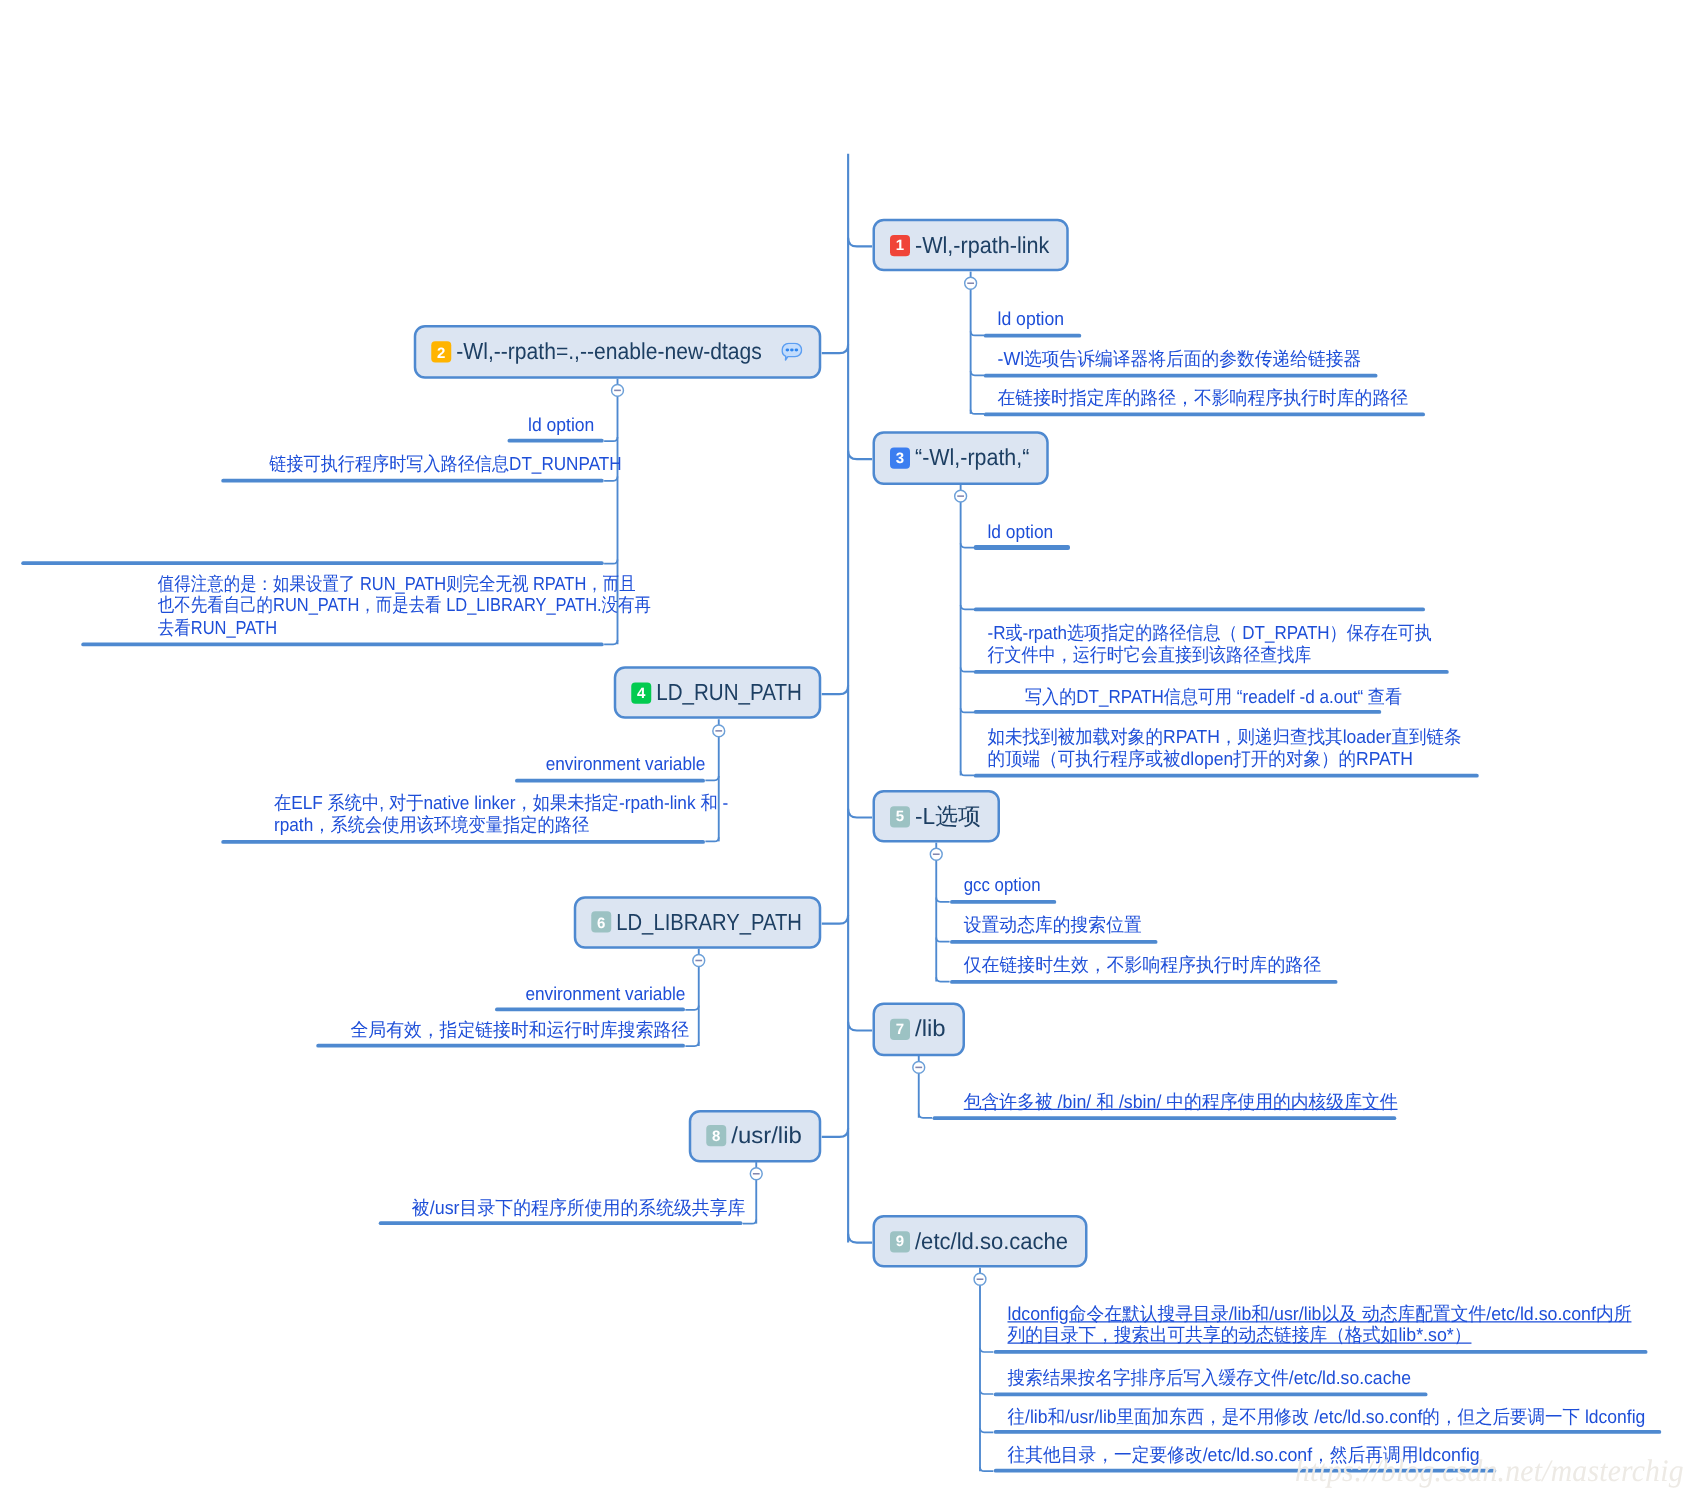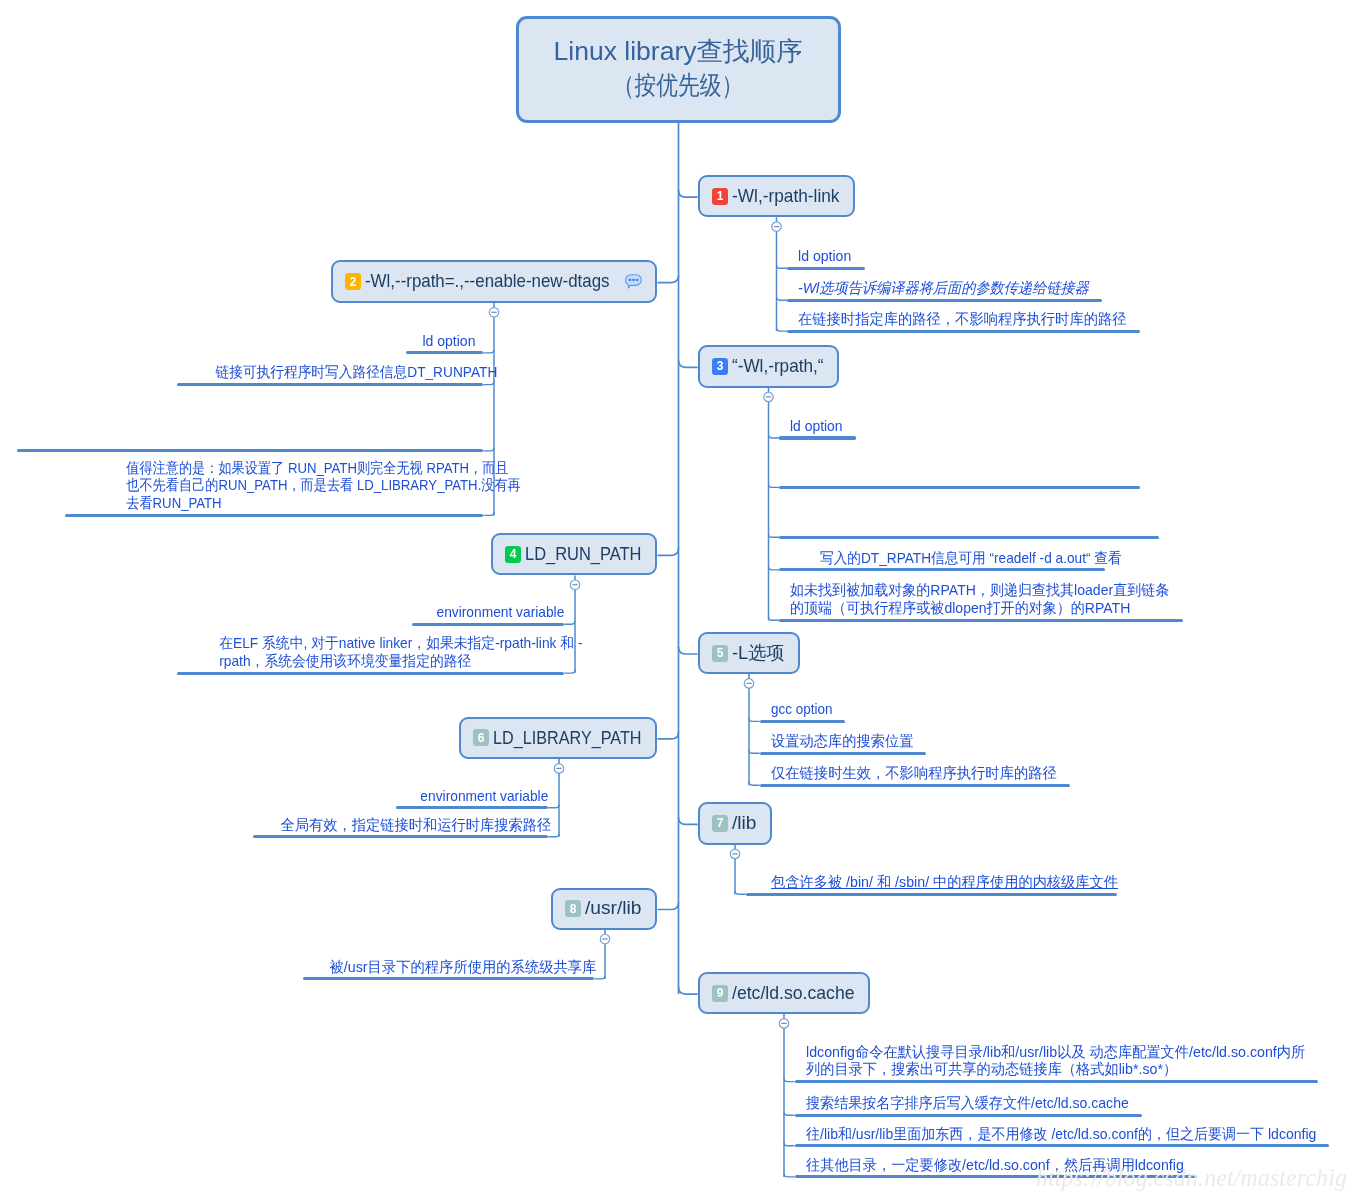--- a/index.html
+++ b/index.html
@@ -106,24 +106,20 @@
       <line x1="602.3" y1="939" x2="607.7" y2="939" stroke="#8287b0" stroke-width="1.25"></line>
       <path d="M 784 1078.1999999999998 Q 784 1081.6 787.4 1081.6 L 794.7 1081.6" fill="none" stroke="#4e89d0" stroke-width="1.4"></path>
       <path d="M 784 1111.8 Q 784 1115.2 787.4 1115.2 L 794.7 1115.2" fill="none" stroke="#4e89d0" stroke-width="1.4"></path>
       <path d="M 784 1142.3999999999999 Q 784 1145.8 787.4 1145.8 L 794.7 1145.8" fill="none" stroke="#4e89d0" stroke-width="1.4"></path>
       <path d="M 784 1173.5 Q 784 1176.9 787.4 1176.9 L 794.7 1176.9" fill="none" stroke="#4e89d0" stroke-width="1.4"></path>
       <line x1="784" y1="1014.1" x2="784" y2="1019.1" stroke="#4e89d0" stroke-width="1.5"></line>
       <line x1="784" y1="1027.7" x2="784" y2="1176.9" stroke="#4e89d0" stroke-width="1.5"></line>
       <circle cx="784" cy="1023.4" r="4.75" fill="#ffffff" stroke="#6b9fd8" stroke-width="1.15"></circle>
       <line x1="781.3" y1="1023.4" x2="786.7" y2="1023.4" stroke="#8287b0" stroke-width="1.25"></line>
     </svg>
-<div class="root-box" style="left:515.7px;top:15.6px;width:325.6px;height:107.3px;">
-      <div style="transform: scaleX(1.0202);">Linux library查找顺序</div>
-      <div style="transform: scaleX(0.8365);">（按优先级）</div>
-    </div>
     <div class="node" style="left:697.7px;top:175.2px;width:157.7px;height:42.1px;padding-left:12.2px;">
       <span class="badge" style="background: rgb(240, 68, 56);">1</span>
       <span class="lbl" style="transform: scaleX(0.9338); width: 107.5px;">-Wl,-rpath-link</span>
     </div>
     <div class="node" style="left:330.7px;top:260.29999999999995px;width:326.7px;height:42.7px;padding-left:12.2px;">
       <span class="badge" style="background: rgb(255, 180, 0);">2</span>
       <span class="lbl" style="transform: scaleX(0.9128); width: 244.5px;">-Wl,--rpath=.,--enable-new-dtags</span>
       <span class="cmt">
         <svg width="17" height="15" viewBox="0 0 17 15">
           <path d="M6.0 0.7h5.0a5.3 5.3 0 0 1 5.3 5.3 5.3 5.3 0 0 1-5.3 5.3H5.3l-1.9 2.7 0.25-2.85A5.3 5.3 0 0 1 0.7 6.0 5.3 5.3 0 0 1 6.0 0.7z" fill="#c3dcfc" stroke="#5b9ef2" stroke-width="1.15" stroke-linejoin="round"></path>
@@ -158,21 +154,21 @@
       <span class="lbl" style="transform: scaleX(1.0367); width: 56.5px;">/usr/lib</span>
     </div>
     <div class="node" style="left:697.7px;top:972.1999999999999px;width:172.7px;height:41.9px;padding-left:12.2px;">
       <span class="badge" style="background: rgb(156, 194, 195);">9</span>
       <span class="lbl" style="transform: scaleX(0.953); width: 122.5px;">/etc/ld.so.cache</span>
     </div>
     <div class="leaf r" style="left:798px;top:247.1px;width:53.300000000000004px;text-align:left;">
       <div style="transform-origin: left center; transform: scaleX(0.9397);">ld option</div>
     </div>
     <div class="uline" style="left:787.2px;top:266.75px;width:77.5px;"></div>
-    <div class="leaf r" style="left:798px;top:279px;width:291px;text-align:right;font-style:italic;">
+    <div class="leaf r" style="left:798px;top:279px;width:291px;text-align:right;">
       <div style="transform-origin: left center; transform: scaleX(0.9463);">-Wl选项告诉编译器将后面的参数传递给链接器</div>
     </div>
     <div class="uline" style="left:787.2px;top:298.65px;width:315.2px;"></div>
     <div class="leaf r" style="left:798px;top:309.90000000000003px;width:328.5px;text-align:left;">
       <div style="transform-origin: left center; transform: scaleX(0.9522);">在链接时指定库的路径，不影响程序执行时库的路径</div>
     </div>
     <div class="uline" style="left:787.2px;top:329.55px;width:352.7px;"></div>
     <div class="leaf l" style="left:419.4px;top:331.7px;width:53.1px;text-align:right;">
       <div style="transform-origin: right center; transform: scaleX(0.9362);">ld option</div>
     </div>
@@ -186,20 +182,24 @@
       <div style="transform-origin: right center; transform: scaleX(0.8776);">值得注意的是：如果设置了 RUN_PATH则完全无视 RPATH，而且</div>
       <div style="transform-origin: right center; transform: scaleX(0.8776);">也不先看自己的RUN_PATH，而是去看 LD_LIBRARY_PATH.没有再</div>
       <div style="transform-origin: right center; transform: scaleX(0.8776);">去看RUN_PATH</div>
     </div>
     <div class="uline" style="left:64.60000000000002px;top:513.85px;width:418.7px;"></div>
     <div class="leaf r" style="left:790px;top:416.8px;width:52.6px;text-align:left;">
       <div style="transform-origin: left center; transform: scaleX(0.9274);">ld option</div>
     </div>
     <div class="uline" style="left:779.2px;top:436.45px;width:76.8px;"></div>
     <div class="uline" style="left:779.2px;top:485.84999999999997px;width:360.7px;"></div>
+    <div class="leaf r" style="left:790px;top:498.29999999999995px;width:355.5px;text-align:left;">
+      <div style="transform-origin: left center; transform: scaleX(0.9089);">-R或-rpath选项指定的路径信息（ DT_RPATH）保存在可执</div>
+      <div style="transform-origin: left center; transform: scaleX(0.9089);">行文件中，运行时它会直接到该路径查找库</div>
+    </div>
     <div class="uline" style="left:779.2px;top:535.75px;width:379.7px;"></div>
     <div class="leaf r" style="left:820px;top:548.7px;width:301.6px;text-align:left;">
       <div style="transform-origin: left center; transform: scaleX(0.9107);">写入的DT_RPATH信息可用 “readelf -d a.out“ 查看</div>
     </div>
     <div class="uline" style="left:779.2px;top:568.35px;width:325.8px;"></div>
     <div class="leaf r" style="left:790px;top:581.3px;width:379.3px;text-align:left;">
       <div style="transform-origin: left center; transform: scaleX(0.9358);">如未找到被加载对象的RPATH，则递归查找其loader直到链条</div>
       <div style="transform-origin: left center; transform: scaleX(0.9358);">的顶端（可执行程序或被dlopen打开的对象）的RPATH</div>
     </div>
     <div class="uline" style="left:779.2px;top:618.75px;width:403.5px;"></div>
@@ -233,21 +233,21 @@
     </div>
     <div class="uline" style="left:253.19999999999993px;top:835.25px;width:295.1px;"></div>
     <div class="leaf r" style="left:771px;top:873.0000000000001px;width:347px;text-align:right;text-decoration:underline;">
       <div style="transform-origin: left center; transform: scaleX(0.9484);">包含许多被 /bin/ 和 /sbin/ 中的程序使用的内核级库文件</div>
     </div>
     <div class="uline" style="left:745.7px;top:892.6500000000001px;width:371.2px;"></div>
     <div class="leaf l" style="left:316.59999999999997px;top:957.7px;width:266.90000000000003px;text-align:right;">
       <div style="transform-origin: right center; transform: scaleX(0.9532);">被/usr目录下的程序所使用的系统级共享库</div>
     </div>
     <div class="uline" style="left:303.19999999999993px;top:977.35px;width:291.1px;"></div>
-    <div class="leaf r" style="left:805.5px;top:1042.6px;width:499.20000000000005px;text-align:left;">
+    <div class="leaf r" style="left:805.5px;top:1042.6px;width:499.20000000000005px;text-align:left;text-decoration:underline;">
       <div style="transform-origin: left center; transform: scaleX(0.9476);">ldconfig命令在默认搜寻目录/lib和/usr/lib以及 动态库配置文件/etc/ld.so.conf内所</div>
       <div style="transform-origin: left center; transform: scaleX(0.9476);">列的目录下，搜索出可共享的动态链接库（格式如lib*.so*）</div>
     </div>
     <div class="uline" style="left:794.7px;top:1080.05px;width:523.4px;"></div>
     <div class="leaf r" style="left:805.5px;top:1094px;width:322.8px;text-align:left;">
       <div style="transform-origin: left center; transform: scaleX(0.9377);">搜索结果按名字排序后写入缓存文件/etc/ld.so.cache</div>
     </div>
     <div class="uline" style="left:794.7px;top:1113.65px;width:347px;"></div>
     <div class="leaf r" style="left:805.5px;top:1124.6px;width:510.30000000000007px;text-align:left;">
       <div style="transform-origin: left center; transform: scaleX(0.9347);">往/lib和/usr/lib里面加东西，是不用修改 /etc/ld.so.conf的，但之后要调一下 ldconfig</div>

